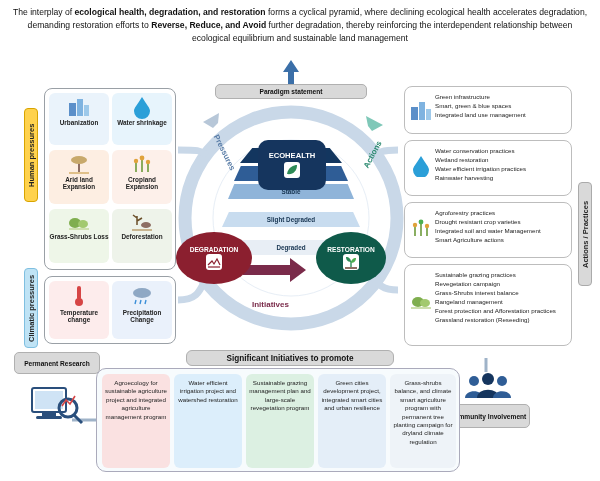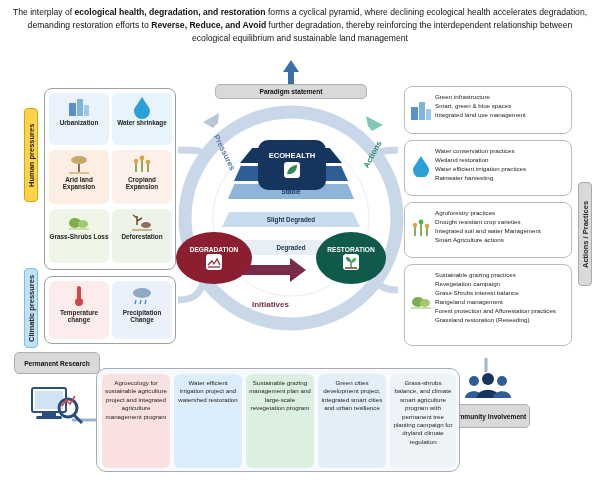--- a/index.html
+++ b/index.html
@@ -266,20 +266,21 @@
       <circle cx="12" cy="9" r="5" fill="#2f5d96"></circle>
         <path d="M3 26 C3 17 21 17 21 26 Z" fill="#2f5d96"></path>
       <circle cx="26" cy="7" r="6" fill="#15355e"></circle>
         <path d="M15 26 C15 15 37 15 37 26 Z" fill="#15355e"></path>
       <circle cx="40" cy="9" r="5" fill="#2f5d96"></circle>
         <path d="M31 26 C31 17 49 17 49 26 Z" fill="#2f5d96"></path>
     </svg>
   </div>
   <div class="capbox" style="left:446px;top:404px;width:84px;height:24px;">Community Involvement</div>
 
+  <div class="initbanner" style="left:186px;top:350px;width:208px;height:16px;">Significant Initiatives  to  promote</div>
   <div class="initwrap" style="left:96px;top:368px;width:364px;height:104px;">
     <div class="initcard" style="left:5px;top:5px;width:68px;height:94px;background:#fae1e1;">Agroecology for sustainable agriculture project and integrated agriculture management program</div>
     <div class="initcard" style="left:77px;top:5px;width:68px;height:94px;background:#dceefb;">Water efficient irrigation project and watershed restoration</div>
     <div class="initcard" style="left:149px;top:5px;width:68px;height:94px;background:#dcf0e2;">Sustainable grazing management plan and large-scale revegetation program</div>
     <div class="initcard" style="left:221px;top:5px;width:68px;height:94px;background:#e4eef8;">Green cities development project, integrated smart cities and urban resilience</div>
     <div class="initcard" style="left:293px;top:5px;width:66px;height:94px;background:#eef3f8;">Grass-shrubs balance, and climate smart agriculture program with permanent tree planting campaign for dryland climate regulation</div>
   </div>
 
 </div>
 

